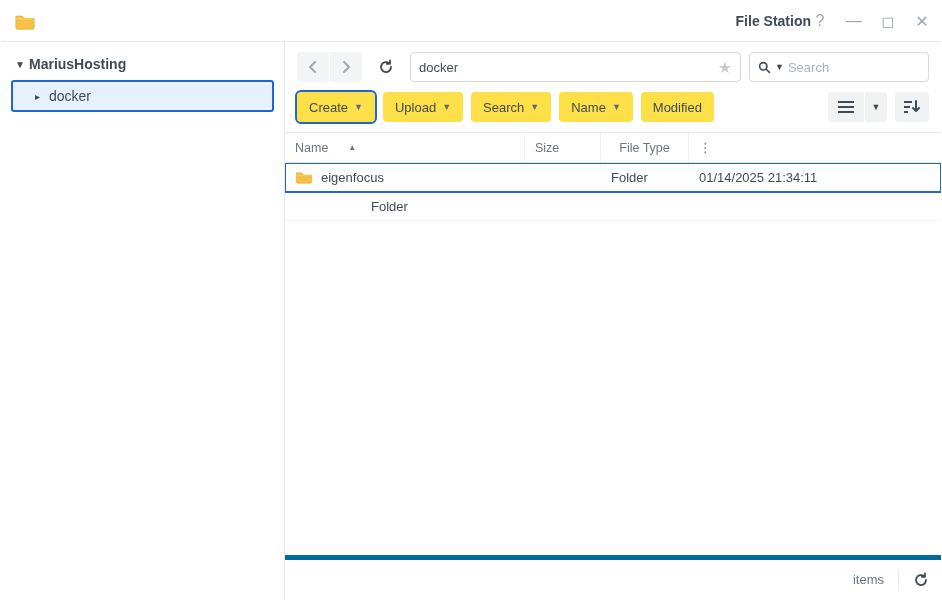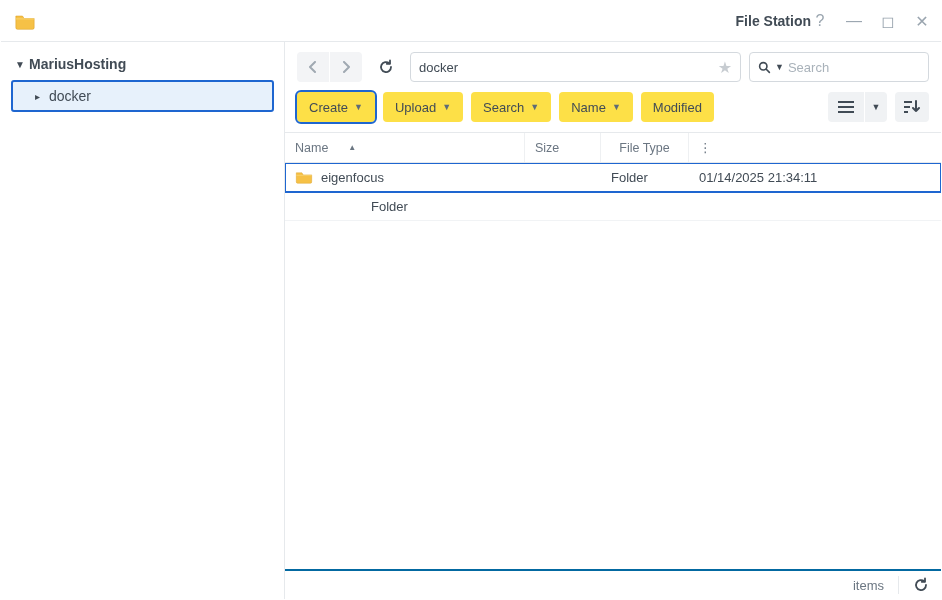--- a/index.html
+++ b/index.html
@@ -102,21 +102,21 @@
 .row { display: flex; align-items: center; height: 29px; font-size: 13px; color: #414b55; border-bottom: 1px solid #f1f3f5; padding-right: 6px;}
 .row.highlight { outline: 2px solid #1e66d0; outline-offset: -1px; }
 .td { padding: 0 10px; }
 .td.name { flex: 0 0 240px; display: flex; align-items: center; gap: 8px; }
 .td.size { flex: 0 0 76px; text-align: right; }
 .td.type { flex: 0 0 88px; }
 .td.mod  { flex: 1; }
 .folder-ico { width: 18px; height: 14px; display: inline-block; }
 
 
-.statusbar { height: 30px; border-top: 2px solid #0369a1; display: flex; align-items: center; justify-content: flex-end; padding: 0 12px; gap: 14px; color: #6b7682; font-size: 13px; }
+.statusbar { height: 44px; border-top: 5px solid #0369a1; display: flex; align-items: center; justify-content: flex-end; padding: 0 12px; gap: 14px; color: #6b7682; font-size: 13px; }
 .statusbar .divider { width: 1px; height: 18px; background: #e6e9ec; }
 
 
 svg { display: block; }
 </style>
 </head>
 <body>
 
 <div class="window">
 

